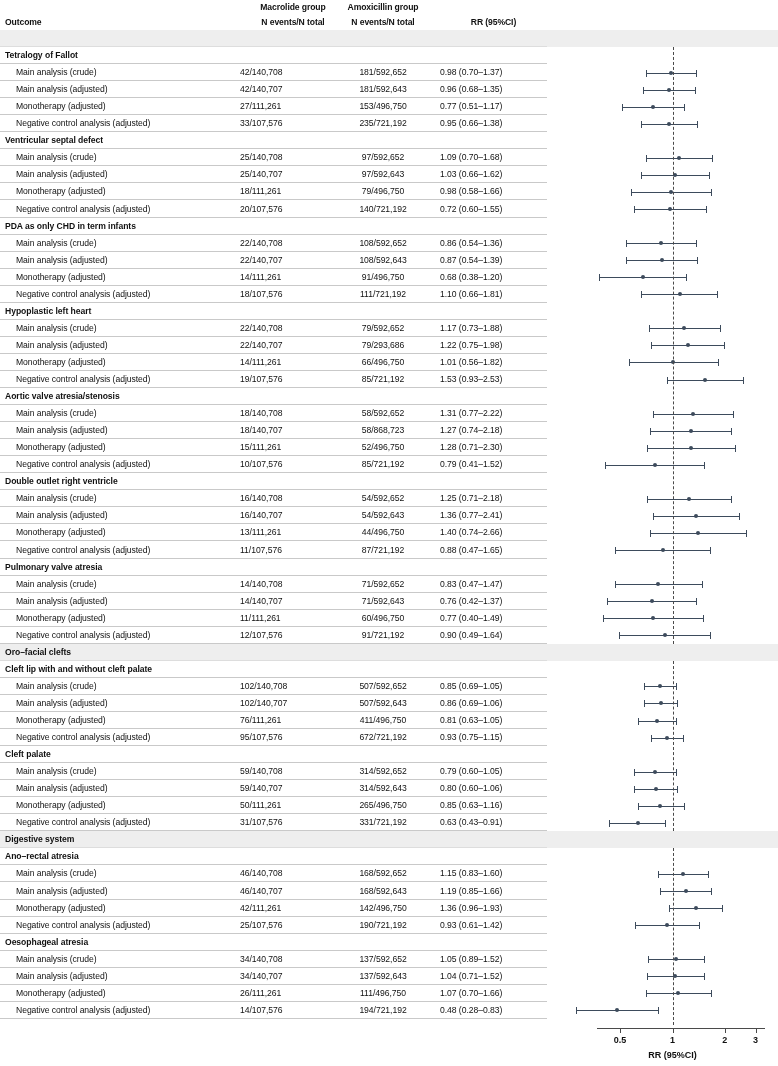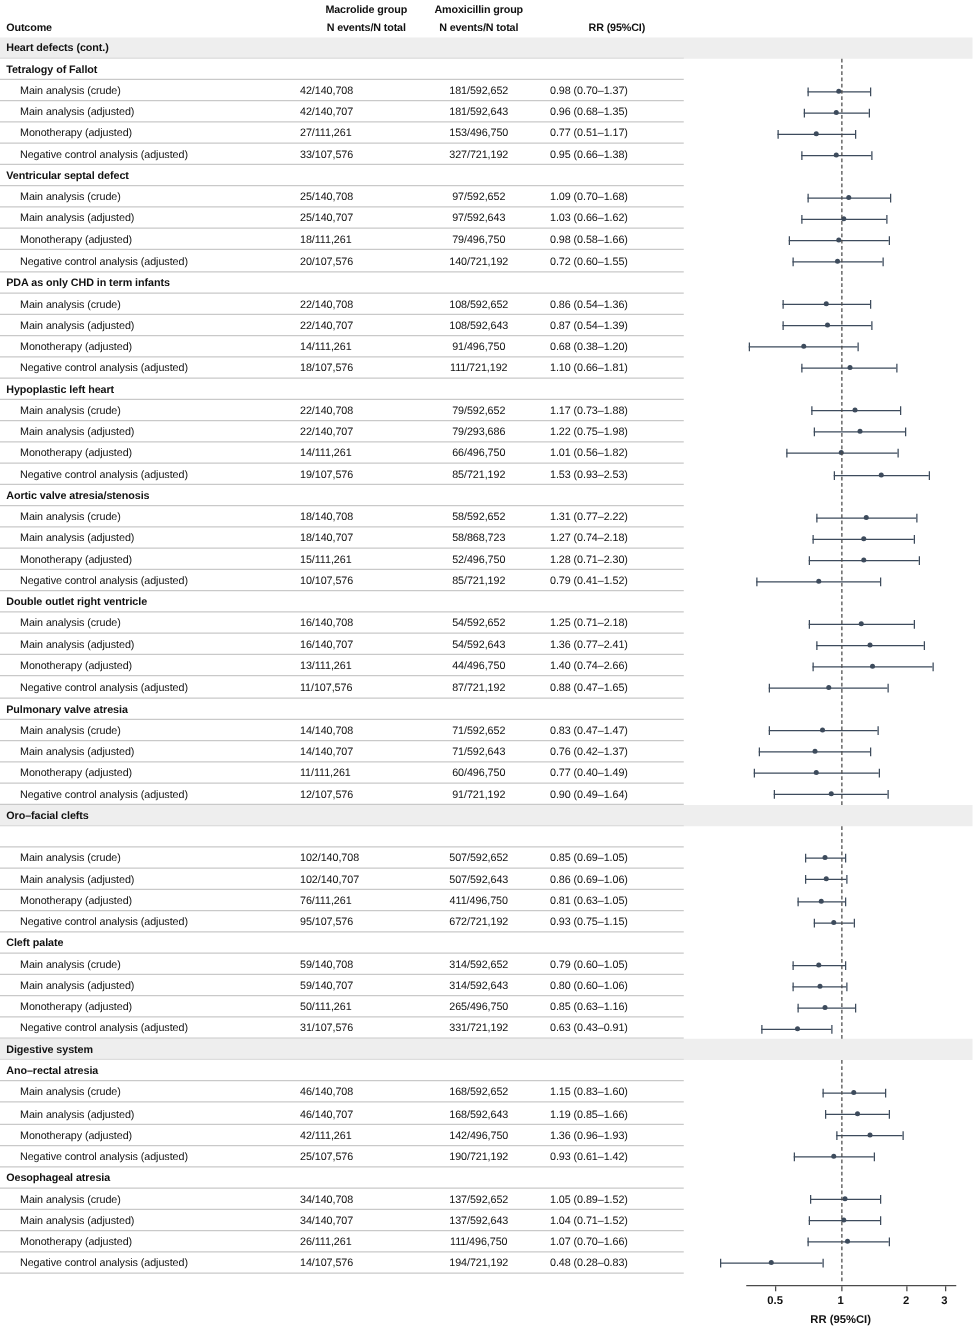--- a/index.html
+++ b/index.html
@@ -85,23 +85,20 @@
     <div class="grp mac">Macrolide group</div>
     <div class="grp amo">Amoxicillin group</div>
     <div class="sub outcome">Outcome</div>
     <div class="sub mac">N events/N total</div>
     <div class="sub amo">N events/N total</div>
     <div class="sub rr">RR (95%CI)</div>
   </div>
 
   <div id="table-body">
       <div class="row band" style="top: 30px;">
-        <div class="cell outcome bold">
-          <span class="t">Heart defects (cont.)</span>
-        </div>
         <div class="rule"></div>
       </div>
       <div class="row section" style="top: 47.05px;">
         <div class="cell outcome bold">
           <span class="t">Tetralogy of Fallot</span>
         </div>
         <div class="rule"></div>
       </div>
       <div class="row" style="top: 64.1px;">
         <div class="cell outcome indent">
@@ -128,21 +125,21 @@
         <div class="cell mac"><span class="t">27/111,261</span></div>
         <div class="cell amo"><span class="t">153/496,750</span></div>
         <div class="cell rr"><span class="t">0.77 (0.51–1.17)</span></div>
         <div class="rule"></div>
       </div>
       <div class="row" style="top: 115.25px;">
         <div class="cell outcome indent">
           <span class="t">Negative control analysis (adjusted)</span>
         </div>
         <div class="cell mac"><span class="t">33/107,576</span></div>
-        <div class="cell amo"><span class="t">327/721,192</span></div>
+        <div class="cell amo"><span class="t">235/721,192</span></div>
         <div class="cell rr"><span class="t">0.95 (0.66–1.38)</span></div>
         <div class="rule"></div>
       </div>
       <div class="row section" style="top: 132.3px;">
         <div class="cell outcome bold">
           <span class="t">Ventricular septal defect</span>
         </div>
         <div class="rule"></div>
       </div>
       <div class="row" style="top: 149.35px;">
@@ -391,20 +388,23 @@
         <div class="cell rr"><span class="t">0.90 (0.49–1.64)</span></div>
         <div class="rule"></div>
       </div>
       <div class="row band" style="top: 643.8px;">
         <div class="cell outcome bold">
           <span class="t">Oro–facial clefts</span>
         </div>
         <div class="rule"></div>
       </div>
       <div class="row section" style="top: 660.85px;">
+        <div class="cell outcome bold">
+          <span class="t">Cleft lip with and without cleft palate</span>
+        </div>
         <div class="rule"></div>
       </div>
       <div class="row" style="top: 677.9px;">
         <div class="cell outcome indent">
           <span class="t">Main analysis (crude)</span>
         </div>
         <div class="cell mac"><span class="t">102/140,708</span></div>
         <div class="cell amo"><span class="t">507/592,652</span></div>
         <div class="cell rr"><span class="t">0.85 (0.69–1.05)</span></div>
         <div class="rule"></div>

